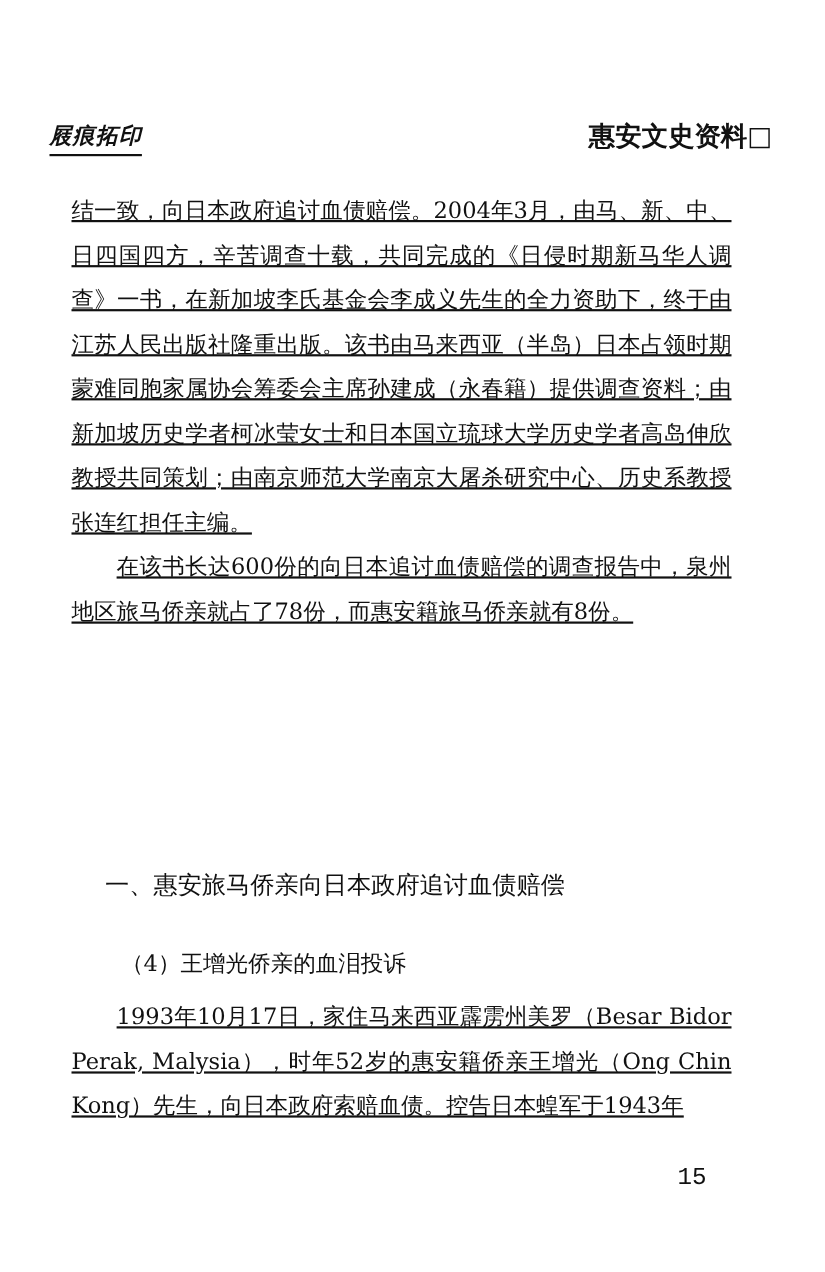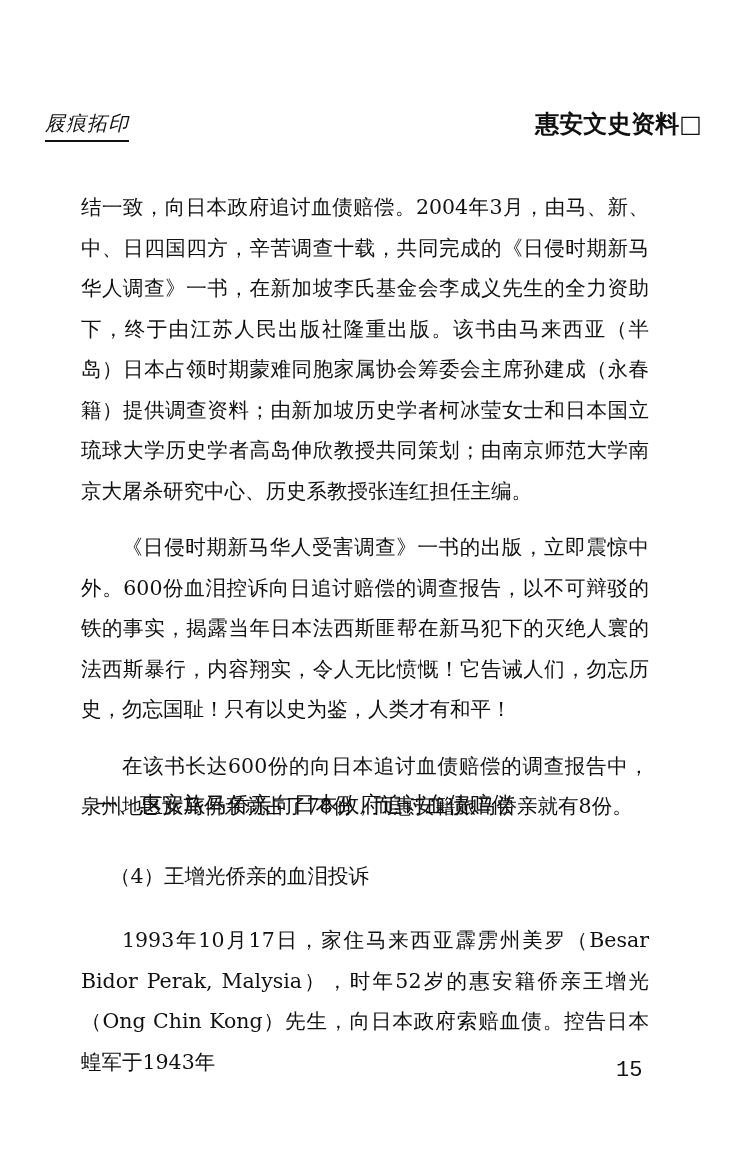--- a/index.html
+++ b/index.html
@@ -1,32 +1,32 @@
 <!DOCTYPE html>
 <html><head>
 <meta charset="utf-8">
 <style>
   html, body { margin: 0; padding: 0; }
   body {
     width: 750px; height: 1156px; background: #ffffff; position: relative; overflow: hidden;
     font-family: "DejaVu Serif", "Liberation Serif", serif; color: #111;
   }
   .header-left {
-    position: absolute; left: 45px; top: 110px; font-size: 20px; font-weight: normal;
+    position: absolute; left: 45px; top: 110px; font-size: 20px; font-weight: bold;
     font-style: italic; letter-spacing: 1px; padding-bottom: 3px; border-bottom: 2px solid #111;
     font-family: "DejaVu Serif", serif;
   }
   .header-right {
     position: absolute; right: 48px; top: 108px; font-size: 24px;
     font-family: "DejaVu Sans", sans-serif; font-weight: bold;
   }
   .body-text {
     position: absolute; left: 65px; width: 600px; font-size: 20.5px; line-height: 40.5px;
   }
-  .p { margin: 16px; text-align: justify; text-align-last: left; }
+  .p { margin: 0; text-align: justify; text-align-last: left; text-decoration: underline; }
   .indent { text-indent: 41px; }
   .section-title {
     position: absolute; left: 0; width: 609px; text-align: center; top: 790px;
     font-size: 22px; font-family: "DejaVu Sans", sans-serif;
   }
   .sub-title {
     position: absolute; left: 110px; top: 862px; font-size: 20.5px;
   }
   .page-number {
     position: absolute; left: 616px; top: 1058px; font-size: 22px;
@@ -34,21 +34,20 @@
   }
 </style>
 </head>
 <body>
 
 <div class="header-left">屐痕拓印</div>
 <div class="header-right">惠安文史资料□</div>
 
 <div class="body-text" style="top:171px;">
   <p class="p">结一致，向日本政府追讨血债赔偿。2004年3月，由马、新、中、日四国四方，辛苦调查十载，共同完成的《日侵时期新马华人调查》一书，在新加坡李氏基金会李成义先生的全力资助下，终于由江苏人民出版社隆重出版。该书由马来西亚（半岛）日本占领时期蒙难同胞家属协会筹委会主席孙建成（永春籍）提供调查资料；由新加坡历史学者柯冰莹女士和日本国立琉球大学历史学者高岛伸欣教授共同策划；由南京师范大学南京大屠杀研究中心、历史系教授张连红担任主编。</p>
-  <p class="p indent">《日侵时期新马华人受害调查》一书的出版，立即震惊中外。600份血泪控诉向日追讨赔偿的调查报告，以不可辩驳的铁的事实，揭露当年日本法西斯匪帮在新马犯下的灭绝人寰的法西斯暴行，内容翔实，令人无比愤慨！它告诫人们，勿忘历史，勿忘国耻！只有以史为鉴，人类才有和平！</p>
   <p class="p indent">在该书长达600份的向日本追讨血债赔偿的调查报告中，泉州地区旅马侨亲就占了78份，而惠安籍旅马侨亲就有8份。</p>
 </div>
 
 <div class="section-title">一、惠安旅马侨亲向日本政府追讨血债赔偿</div>
 <div class="sub-title">（4）王增光侨亲的血泪投诉</div>
 
 <div class="body-text" style="top:904px;">
   <p class="p indent">1993年10月17日，家住马来西亚霹雳州美罗（Besar Bidor Perak, Malysia），时年52岁的惠安籍侨亲王增光（Ong Chin Kong）先生，向日本政府索赔血债。控告日本蝗军于1943年</p>
 </div>
 

